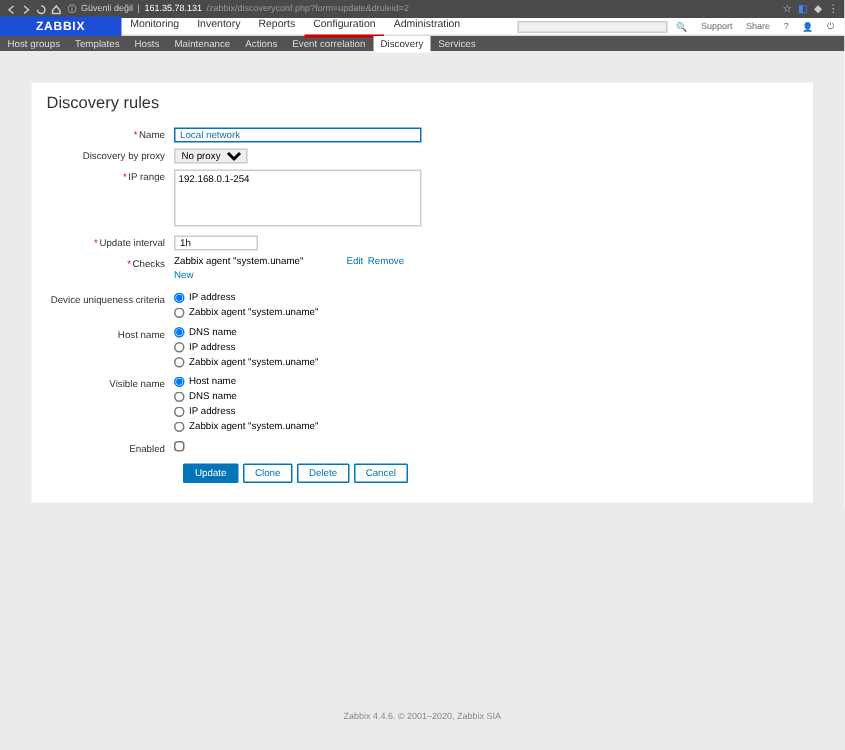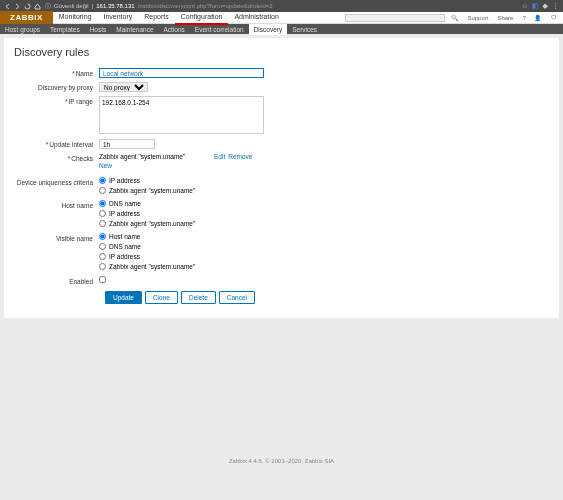--- a/index.html
+++ b/index.html
@@ -8,33 +8,33 @@
 .browser-bar { background: #4a4a4a; height: 12px; display: flex; align-items: center; padding: 0 4px; gap: 4px; color: #ccc; }
 .browser-bar .nav-icons { display: flex; gap: 3px; align-items: center; }
 .browser-bar svg { width: 7px; height: 7px; fill: #ccc; }
 .url-area { display: flex; align-items: center; gap: 3px; font-size: 6px; flex: 1; }
 .url-area .secure { color: #ccc; }
 .url-area .ip { color: #fff; }
 .url-area .path { color: #999; }
 .right-icons { display: flex; gap: 4px; align-items: center; }
 
 .header { background: #fff; height: 12px; display: flex; align-items: center; border-bottom: 1px solid #ddd; }
-.logo { background: #a16207; color: #fff; font-weight: bold; padding: 2px 10px; font-size: 8px; letter-spacing: 0.5px; }
+.logo { background: #1d4ed8; color: #fff; font-weight: bold; padding: 2px 24px; font-size: 8px; letter-spacing: 0.5px; }
 .main-nav { display: flex; }
 .main-nav a { padding: 3px 6px; color: #333; text-decoration: none; font-size: 7px; }
 .main-nav a.active { border-bottom: 2px solid #d40000; }
 .header-right { margin-left: auto; display: flex; align-items: center; gap: 3px; padding-right: 4px; }
 .search-box { background: #f0f0f0; border: 1px solid #ccc; width: 100px; height: 8px; }
 .header-right span { font-size: 6px; color: #666; padding: 0 3px; }
 
 .subnav { background: #535353; display: flex; height: 10px; align-items: center; }
 .subnav a { color: #ddd; padding: 2px 5px; font-size: 6.5px; text-decoration: none; }
 .subnav a.active { background: #fff; color: #333; }
 
-.content { background: #fff; margin: 4px; padding: 8px 10px; min-height: 280px; }
+.content { background: #fff; margin: 21px; padding: 8px 10px; min-height: 280px; }
 h1 { font-size: 11px; font-weight: normal; color: #333; margin-bottom: 10px; }
 
 .form-row { display: flex; margin-bottom: 4px; align-items: flex-start; }
 .form-label { width: 85px; text-align: right; padding-right: 6px; font-size: 6.5px; color: #333; padding-top: 2px; }
 .form-label .req { color: #d40000; margin-right: 1px; }
 .form-field { flex: 1; }
 .form-field input[type="text"] { border: 1px solid #aac8e0; padding: 1px 3px; font-size: 6.5px; height: 10px; }
 .form-field input.name-input { width: 165px; color: #1f6fb2; border-color: #0275b8; }
 .form-field select { border: 1px solid #ccc; font-size: 6.5px; height: 10px; }
 .form-field textarea { border: 1px solid #ccc; width: 165px; height: 38px; font-size: 6.5px; padding: 2px; font-family: Arial; resize: none; }

